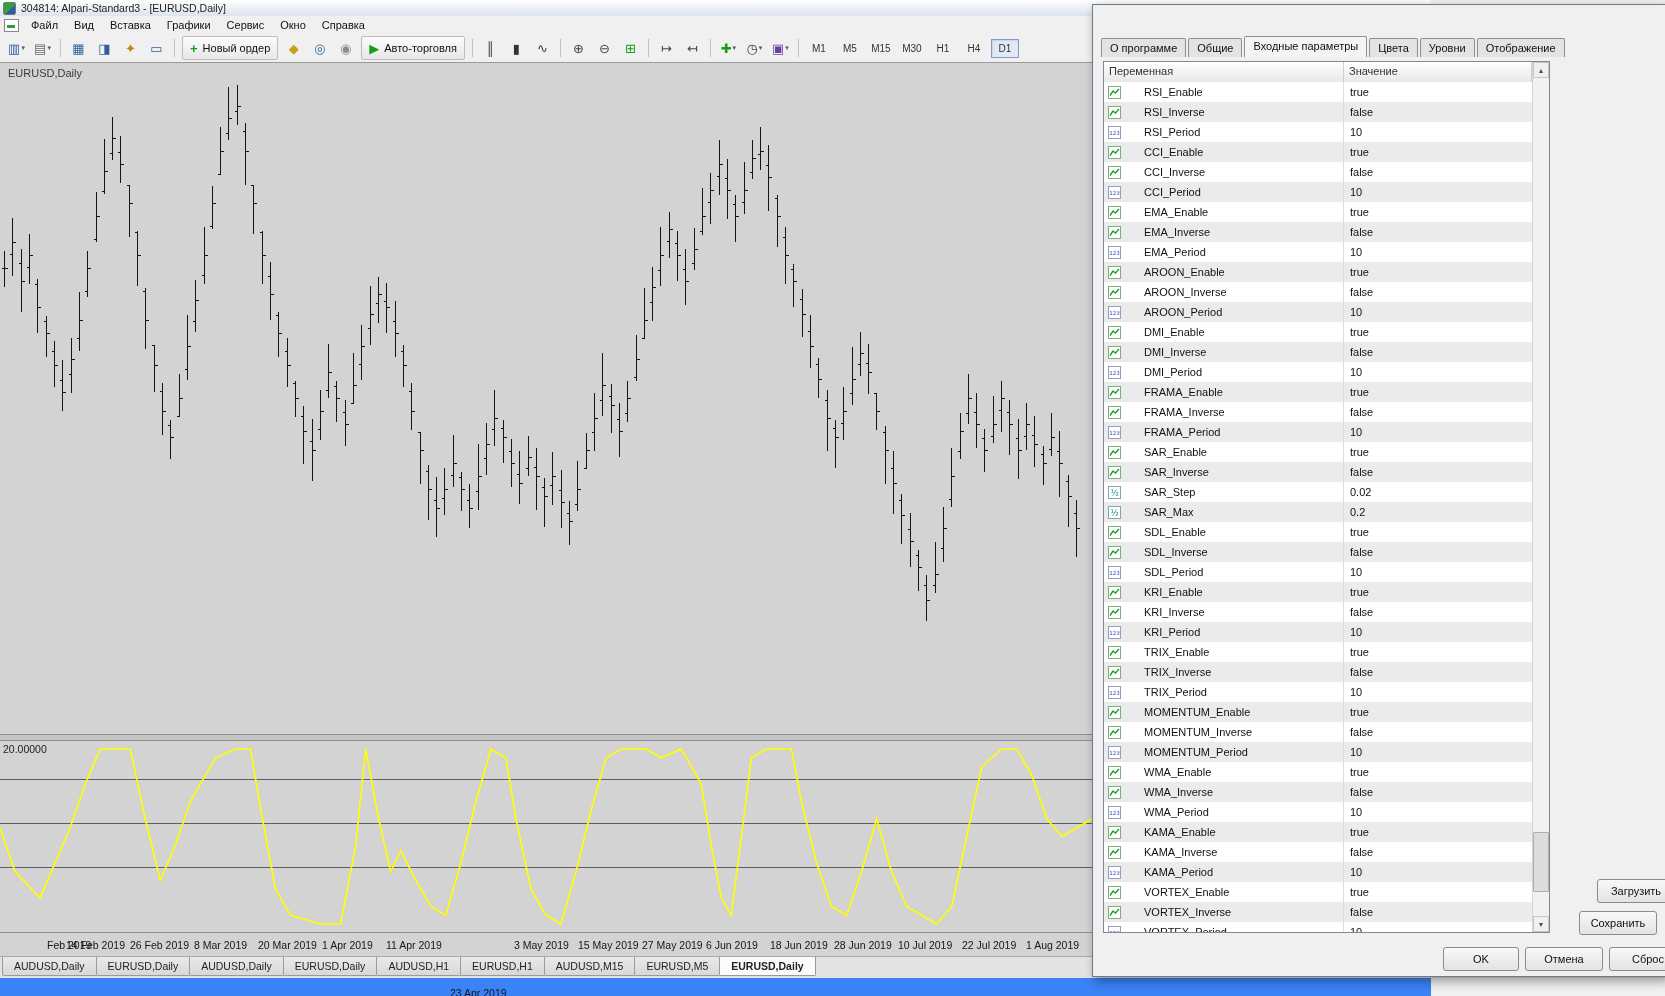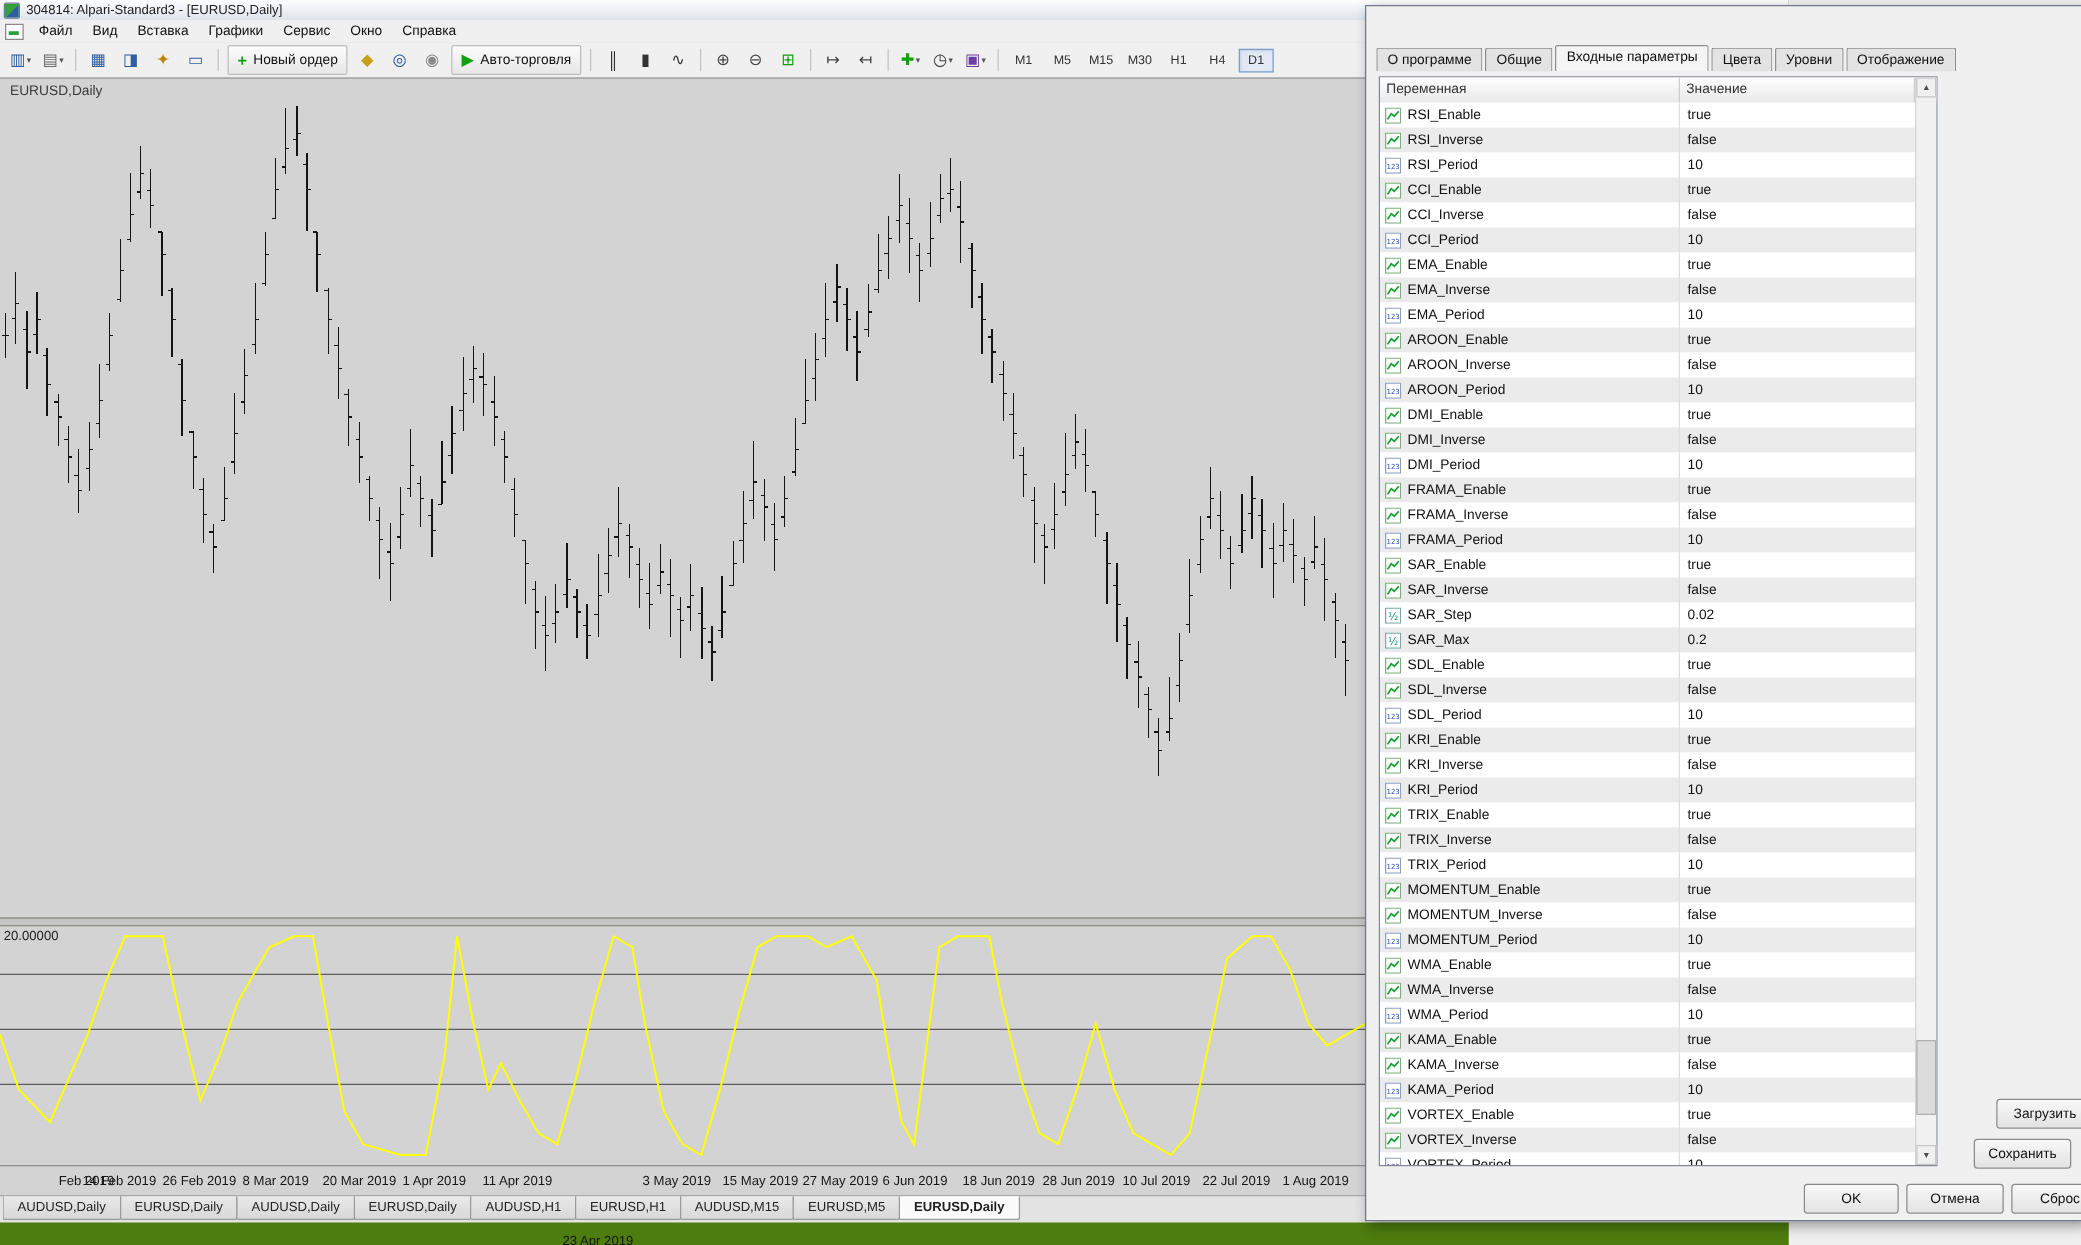--- a/index.html
+++ b/index.html
@@ -1,18 +1,18 @@
 <!DOCTYPE html>
 <html><head>
 <meta charset="utf-8">
 <style>
   html,body{margin:0;padding:0;}
   body{width:1665px;height:996px;overflow:hidden;background:#f0f0f0;
        font-family:"Liberation Sans","DejaVu Sans",sans-serif;font-size:11px;color:#111;}
-  #app{position:relative;width:1431px;height:996px;background:#4d7c0f;}
+  #app{position:relative;width:1431px;height:996px;background:#3b82f6;}
 
   
   .titlebar{position:absolute;left:0;top:0;width:100%;height:16px;
     background:linear-gradient(#fdfeff,#dde4ec);display:flex;align-items:center;gap:5px;
     padding-left:3px;box-sizing:border-box;font-size:10.5px;color:#222;}
   .app-icon{width:11px;height:11px;border-radius:2px;display:inline-block;
     background:linear-gradient(135deg,#37a03c 0 55%,#2e5e9e 55%);border:1px solid #6a7a8a;}
   .menubar{position:absolute;left:0;top:16px;width:100%;height:18px;background:#f0f0f0;
     border-bottom:1px solid #dedede;display:flex;align-items:center;padding-left:2px;}
   .mdi-icon{width:13px;height:11px;background:#fff;border:1px solid #888;margin:0 4px 0 2px;position:relative;}
@@ -72,21 +72,21 @@
   .dlg-tab.active{background:#f4f4f4;padding-bottom:5px;}
   .ptable{position:absolute;left:10px;top:56px;width:447px;height:872px;background:#fff;
     border:1px solid #828790;box-sizing:border-box;}
   .phead{display:flex;height:20px;background:linear-gradient(#ffffff,#e8e8e8);border-bottom:1px solid #cfcfcf;}
   .phcell{font-size:11px;color:#333;padding:3px 5px;box-sizing:border-box;border-right:1px solid #cfcfcf;}
   .ph-name{width:240px;}
   .ph-value{width:188px;}
   .pbody{position:absolute;left:0;top:20px;width:428px;height:850px;overflow:hidden;background:#fff;}
   .prow{display:flex;height:20px;box-sizing:border-box;background:#fff;}
   .prow.alt{background:#ebebeb;}
-  .pname{width:240px;display:flex;align-items:center;gap:5px;padding-left:4px;box-sizing:border-box;
+  .pname{width:240px;display:flex;align-items:center;gap:23px;padding-left:4px;box-sizing:border-box;
     border-right:1px solid #dedede;overflow:hidden;}
   .pval{width:188px;padding:4px 6px;box-sizing:border-box;}
   .picon{width:13px;height:13px;display:inline-flex;flex:0 0 13px;}
   .scroll{position:absolute;right:0;top:0;width:17px;height:870px;background:#f1f1f1;border-left:1px solid #d4d4d4;box-sizing:border-box;}
   .sarrow{position:absolute;left:0;width:16px;height:16px;background:#f0f0f0;border:1px solid #c6c6c6;
     box-sizing:border-box;display:flex;align-items:center;justify-content:center;font-size:7px;color:#4e4e4e;}
   .sarrow.up{top:0;}
   .sarrow.down{bottom:0;}
   .sthumb{position:absolute;left:0;top:770px;width:16px;height:60px;background:#dcdcdc;
     border:1px solid #aeaeae;box-sizing:border-box;border-radius:1px;}

